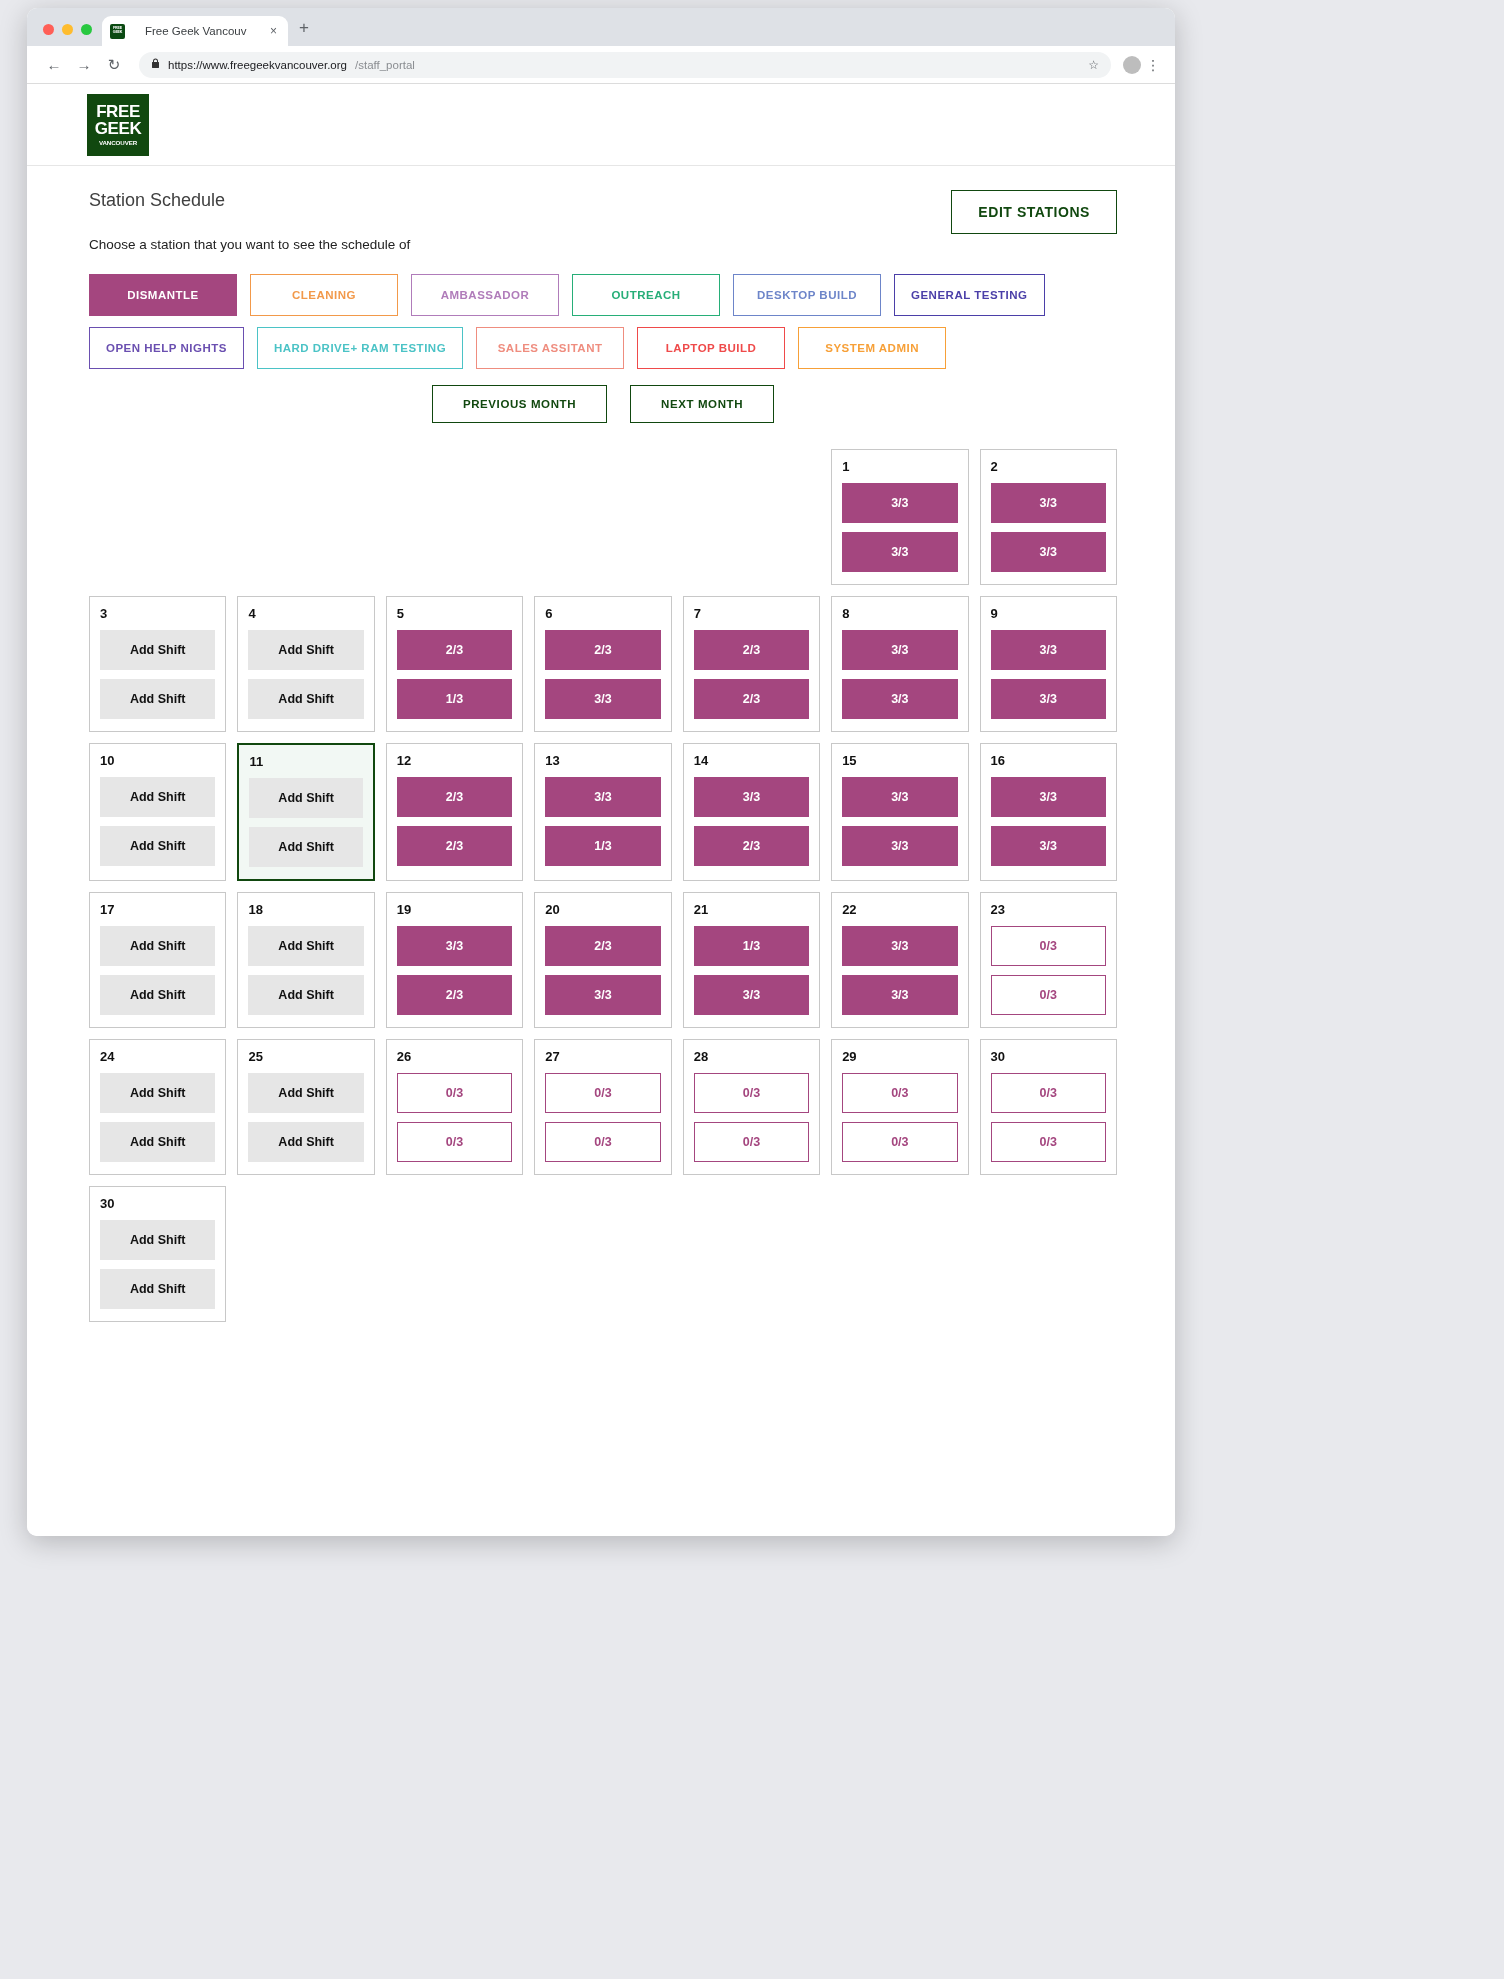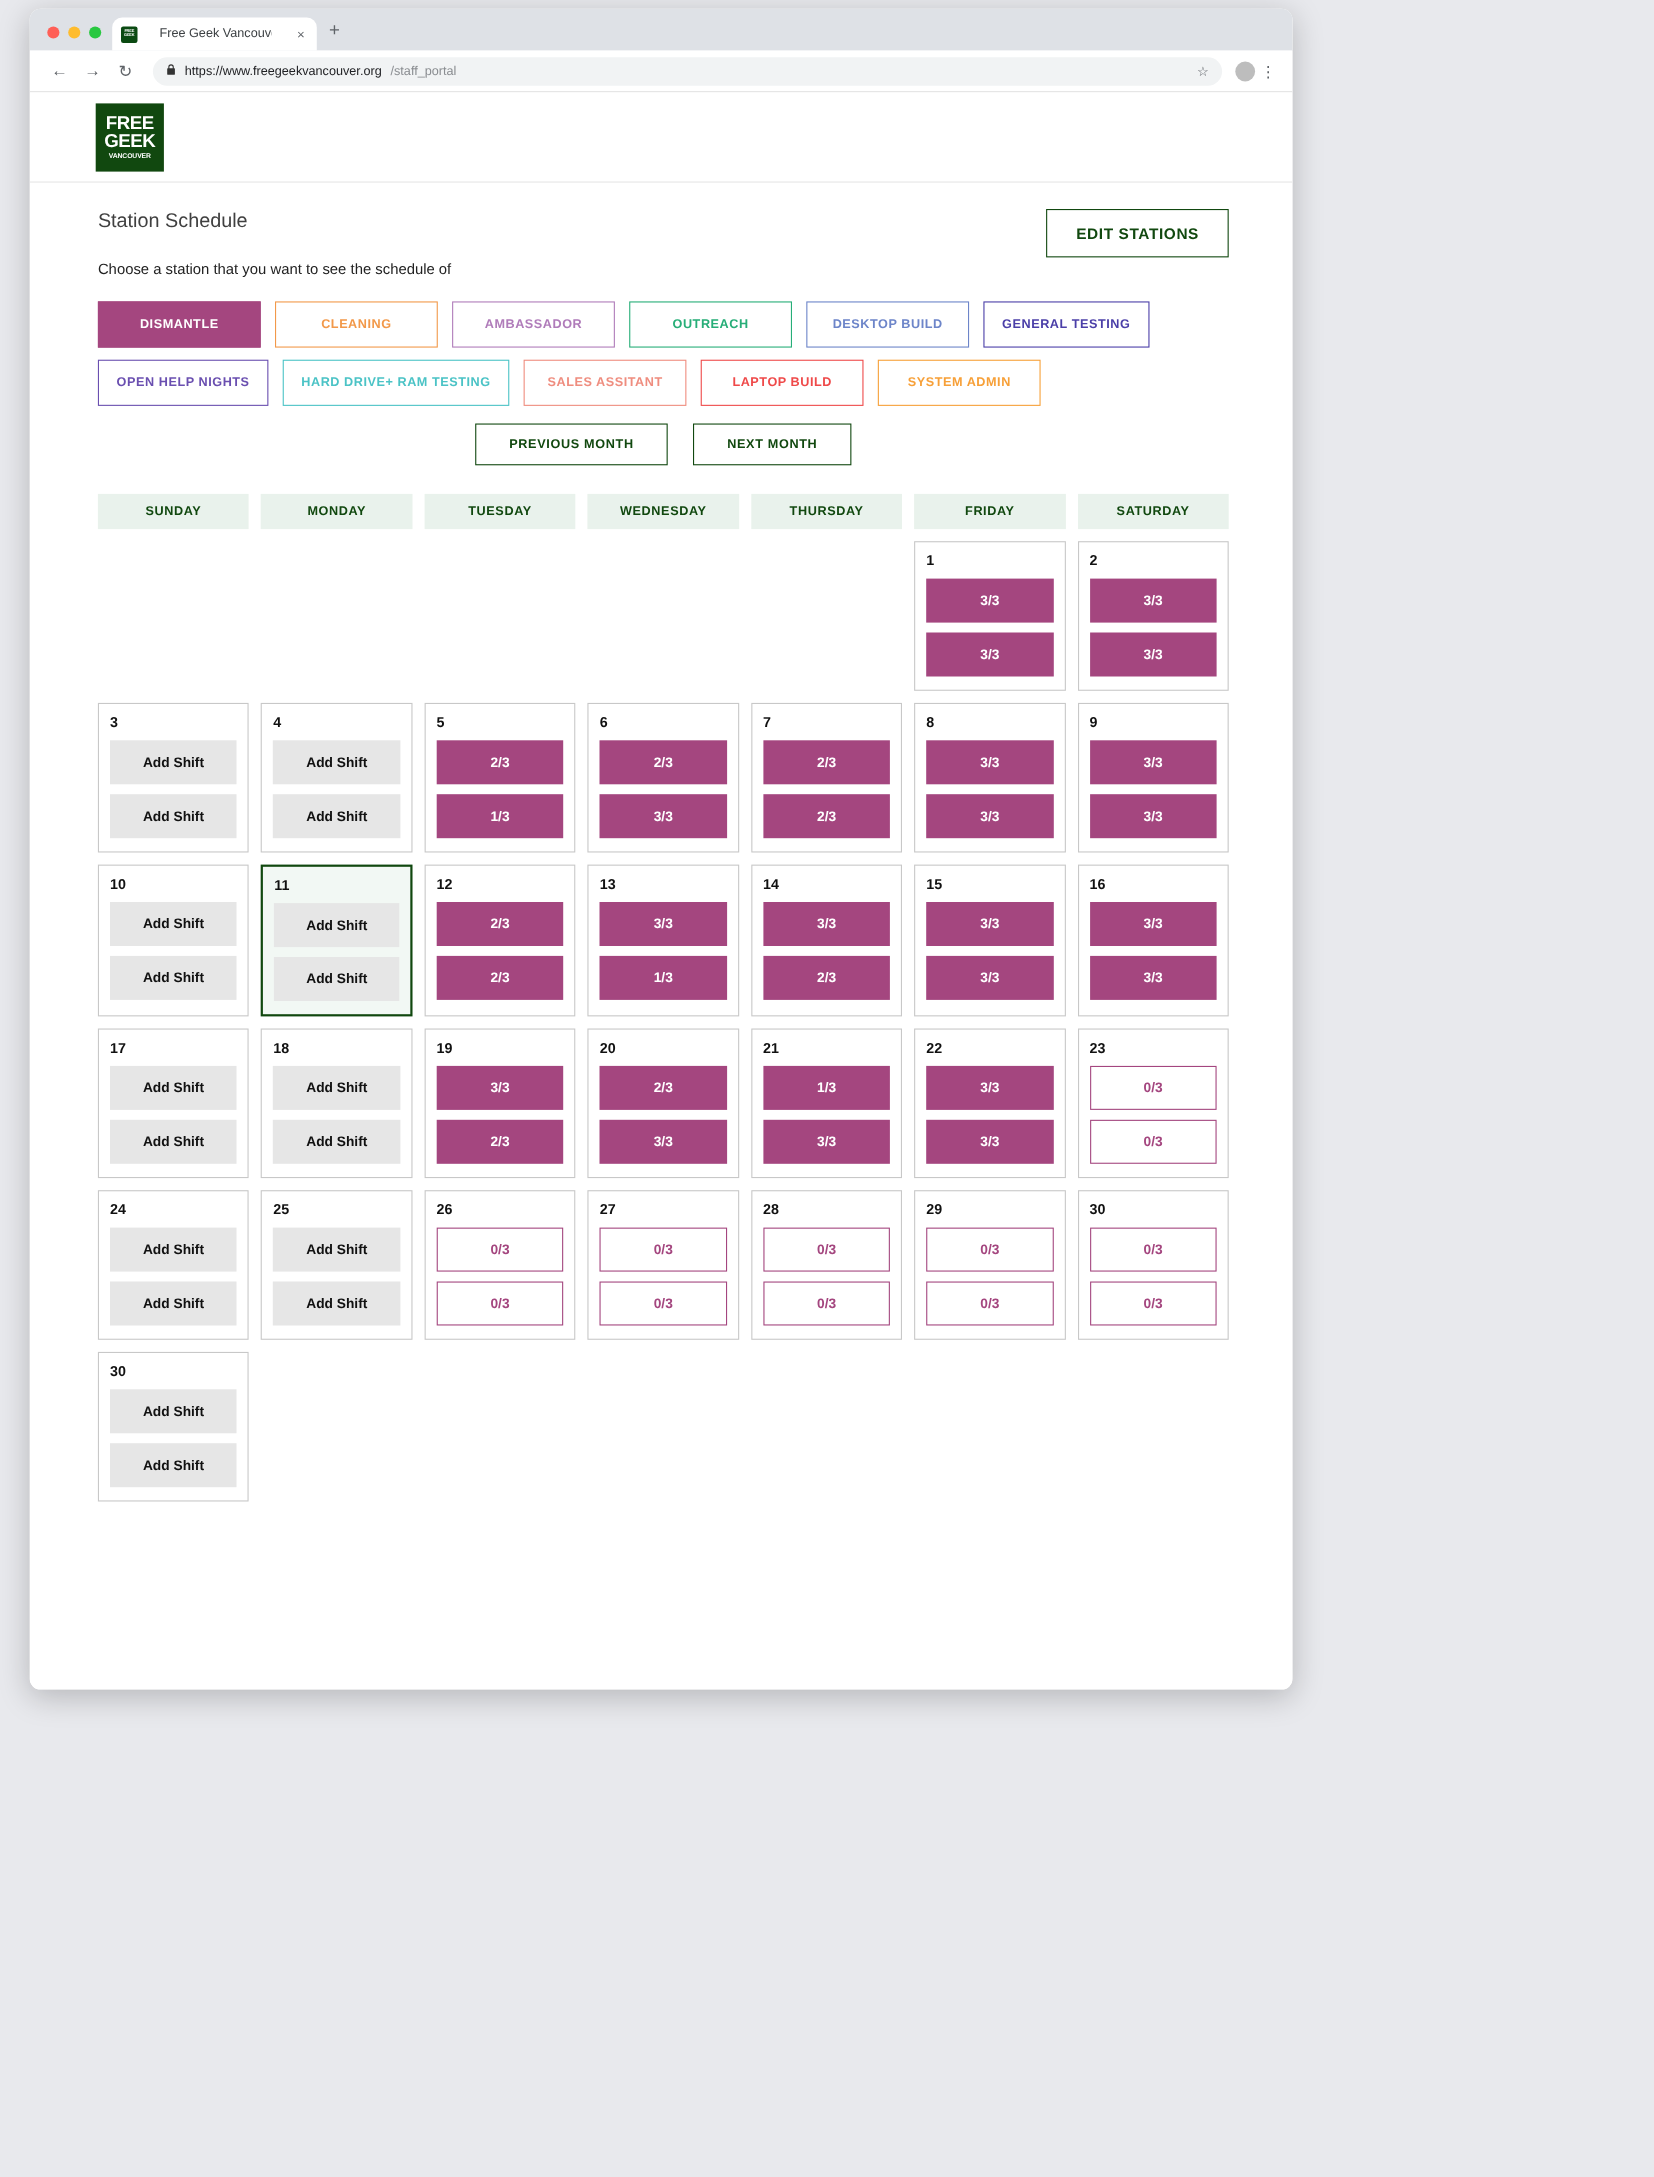--- a/index.html
+++ b/index.html
@@ -231,29 +231,20 @@
           <button class="station" style="border-color: rgb(247, 160, 56); color: rgb(247, 160, 56);">SYSTEM ADMIN</button>
         </div>
 
 
       <div class="month-nav">
         <button>PREVIOUS MONTH</button>
         <button>NEXT MONTH</button>
       </div>
 
       <div class="cal">
-        <div class="cal-row" id="dayheads">
-            <div class="dayhead">SUNDAY</div>
-            <div class="dayhead">MONDAY</div>
-            <div class="dayhead">TUESDAY</div>
-            <div class="dayhead">WEDNESDAY</div>
-            <div class="dayhead">THURSDAY</div>
-            <div class="dayhead">FRIDAY</div>
-            <div class="dayhead">SATURDAY</div>
-          </div>
         <div class="cal-body" id="calgrid">
             <div class="cell empty"></div>
             <div class="cell empty"></div>
             <div class="cell empty"></div>
             <div class="cell empty"></div>
             <div class="cell empty"></div>
             <div class="cell">
               <div class="daynum">1</div>
               <div class="shift filled">3/3</div>
               <div class="shift filled">3/3</div>

